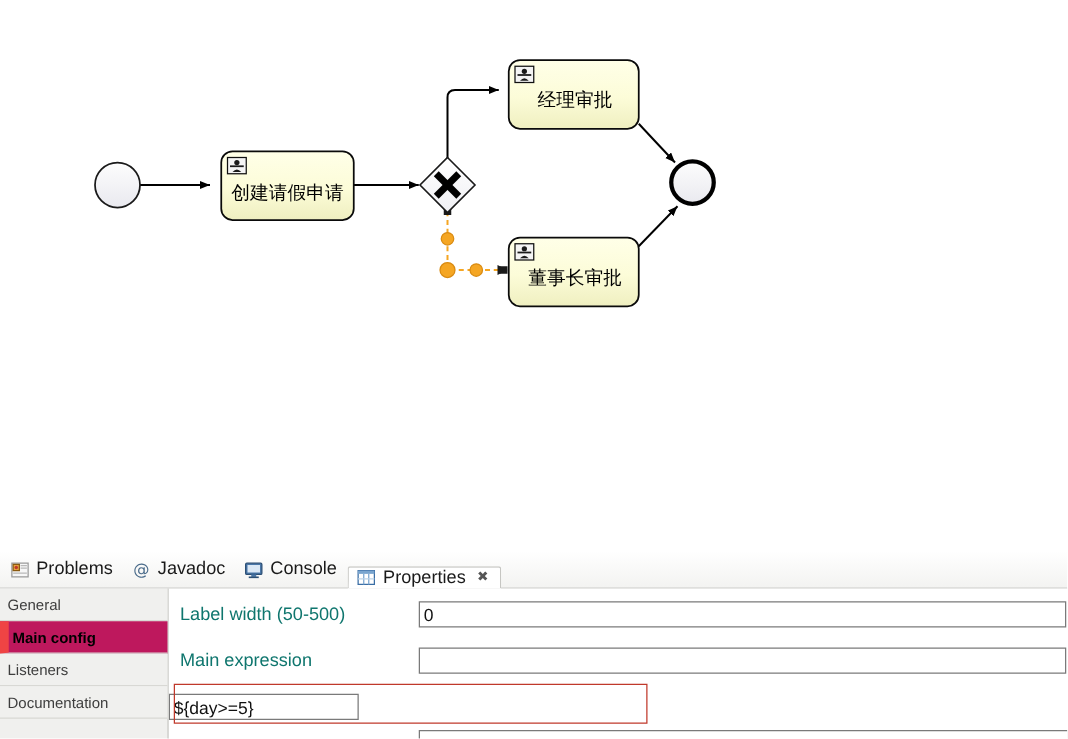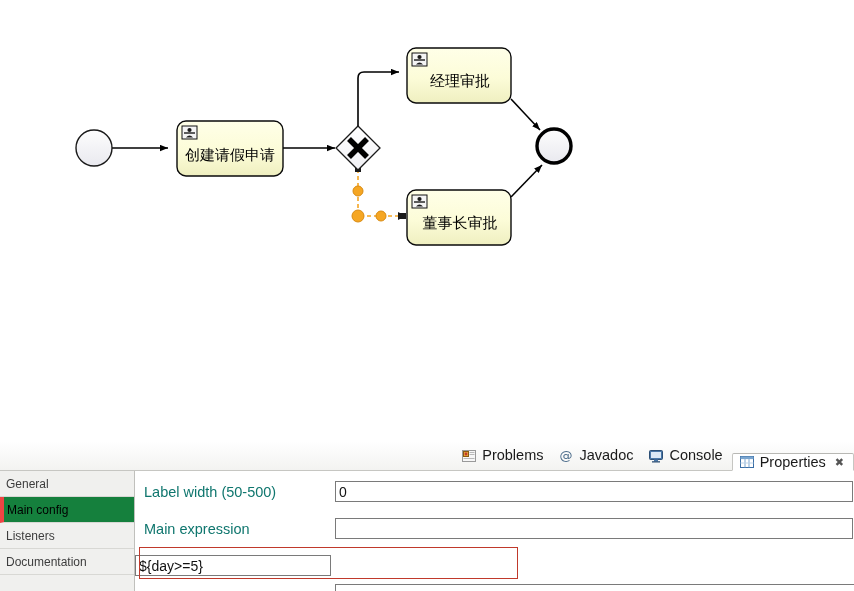--- a/index.html
+++ b/index.html
@@ -47,21 +47,20 @@
   
   #view-tabbar {
     position: relative;
     height: 30px;
     background: linear-gradient(to bottom, #ffffff 0%, #f3f3f1 100%);
     border-bottom: 1px solid #c6c6c2;
     display: flex;
     align-items: stretch;
     padding-left: 2px;
     box-sizing: border-box;
-    justify-content: flex-end;
   }
   .view-tab {
     display: flex;
     align-items: center;
     gap: 5px;
     padding: 0 9px 0 6px;
     font-size: 14.5px;
     color: #1a1a1a;
     white-space: nowrap;
     position: relative;
@@ -114,24 +113,24 @@
     font-size: 12px;
     color: #3d3d3d;
     border-bottom: 1px solid #d8d8d4;
     background: #f0f0ee;
     box-sizing: border-box;
     cursor: default;
     white-space: nowrap;
     overflow: hidden;
   }
   .prop-tab.selected {
-    background: #15803d;
-    font-weight: normal;
+    background: #be185d;
+    font-weight: bold;
     color: #000000;
-    border-left: 4px solid #ef4444;
+    border-left: 7px solid #ef4444;
     padding-left: 3px;
   }
 
   #prop-fields {
     position: relative;
     flex: 1 1 auto;
     background: #ffffff;
     padding-top: 2px;
     box-sizing: border-box;
     overflow: hidden;
@@ -158,21 +157,21 @@
     background: #ffffff;
     font-family: "Liberation Sans", sans-serif;
     font-size: 14px;
     color: #111;
     padding: 0 3px;
     box-sizing: border-box;
     outline: none;
     margin-right: 1px;
   }
   .field-input.wide { width: 520px; }
-  .field-input.narrow { width: 196px; }
+  .field-input.narrow { width: 152px; }
 
   
   #condition-highlight {
     position: absolute;
     border: 1px solid #c0392b;
     pointer-events: none;
     box-sizing: border-box;
   }
   .partial-row {
     position: relative;

